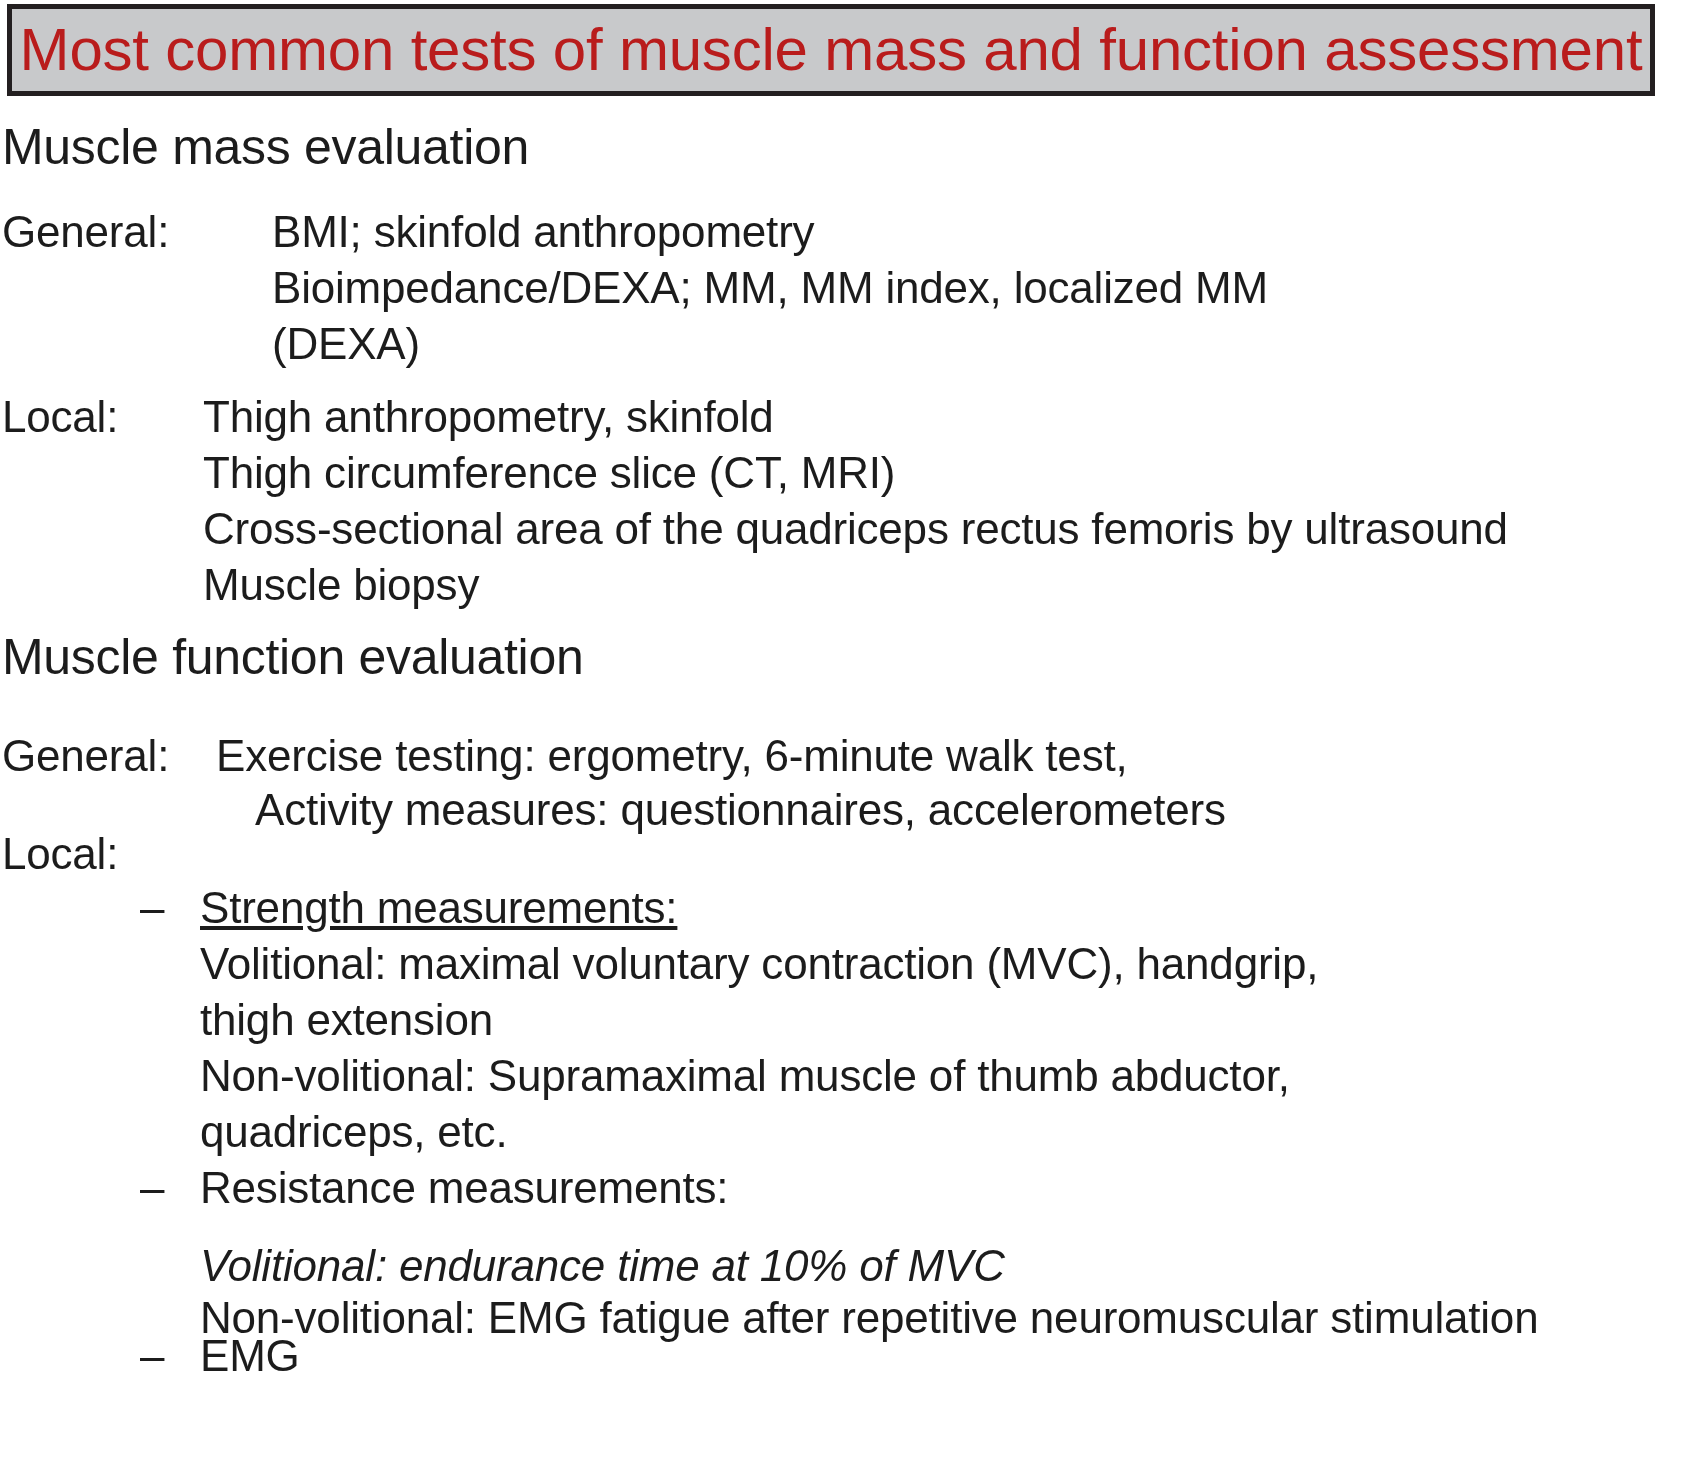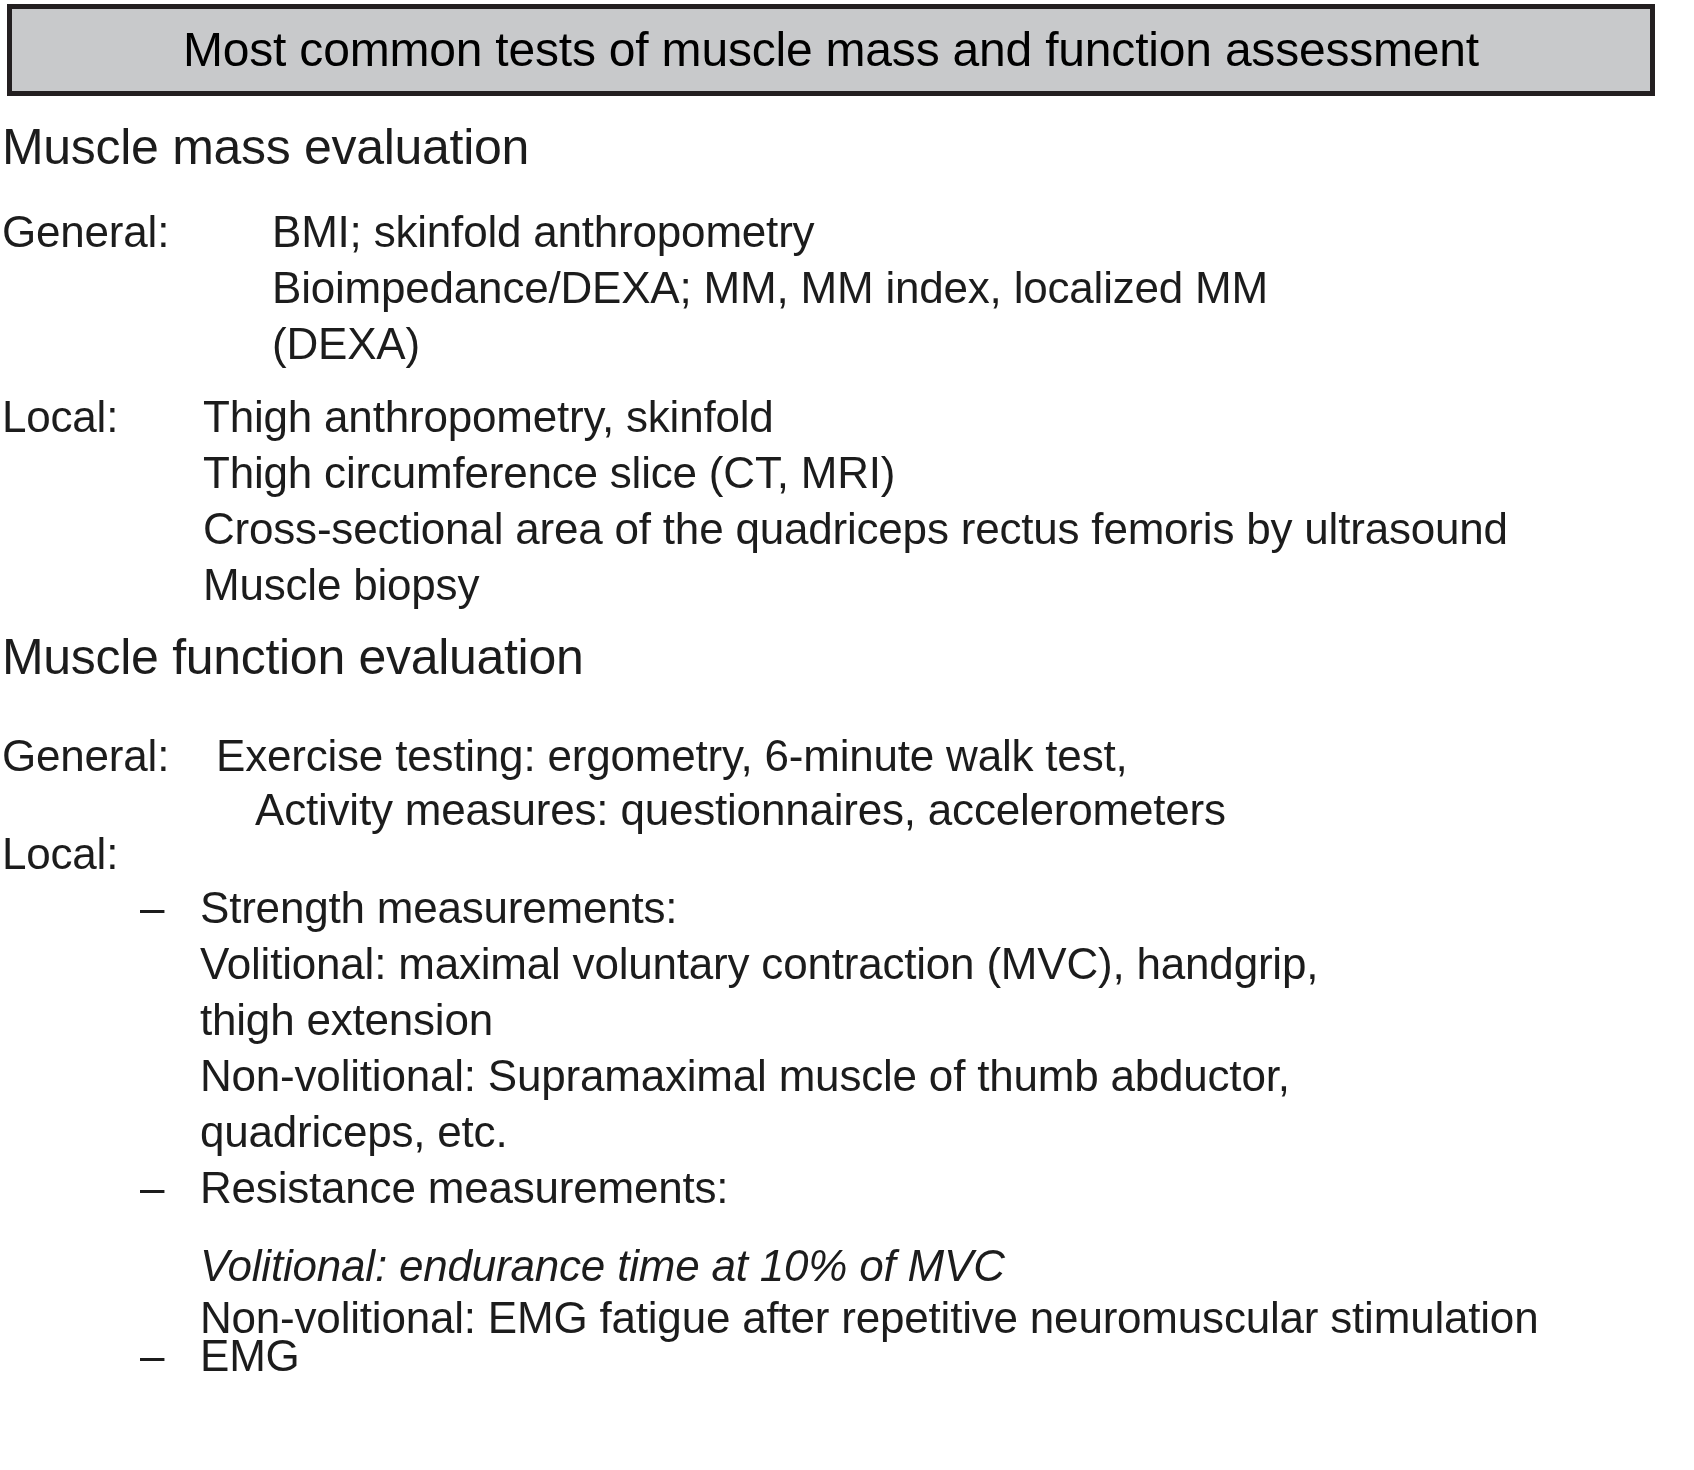--- a/index.html
+++ b/index.html
@@ -30,24 +30,24 @@
     width: 1648px;
     height: 92px;
     box-sizing: border-box;
     border: 5px solid #231f20;
     background: #c8c9cb;
     display: flex;
     align-items: center;
     justify-content: center;
   }
   .title-text {
-    font-size: 48px;
+    font-size: 60px;
     line-height: 1;
     letter-spacing: -0.2px;
-    color: #000000;
+    color: #b91c1c;
     white-space: nowrap;
   }
 
   
   .section-heading {
     position: absolute;
     left: 2px;
     font-size: 50px;
     line-height: 1;
     letter-spacing: -0.3px;
@@ -103,21 +103,21 @@
   .cont-text {
     position: absolute;
     left: 200px;
     font-size: 44px;
     line-height: 1;
     letter-spacing: -0.2px;
     white-space: nowrap;
   }
 
   .b1-dash  { top: 886px; }
-  .b1-text  { top: 886px; }
+  .b1-text  { top: 886px; text-decoration: underline; }
   .b1-c1    { top: 942px; }
   .b1-c2    { top: 998px; }
   .b1-c3    { top: 1054px; }
   .b1-c4    { top: 1110px; }
 
   .b2-dash  { top: 1166px; }
   .b2-text  { top: 1166px; }
   .b2-c1    { top: 1244px; font-style: italic; }
   .b2-c2    { top: 1278px; margin-top: 18px; }
 

